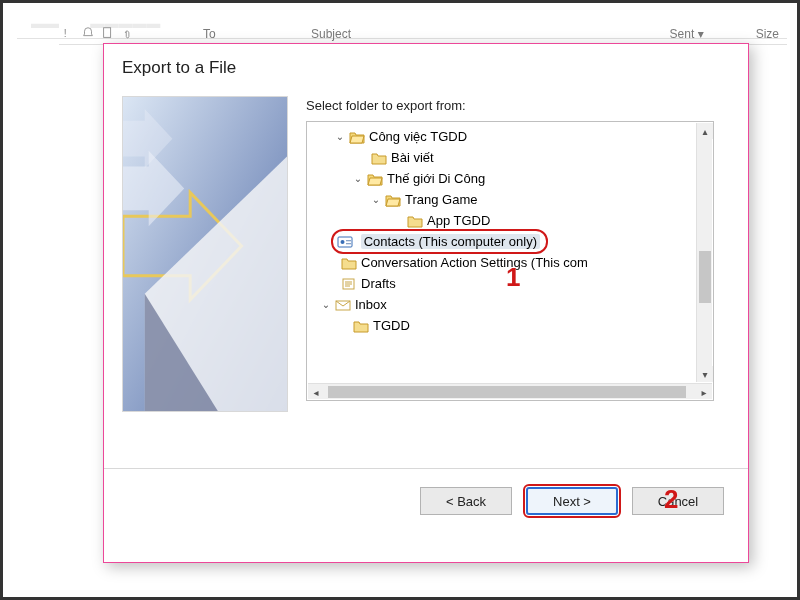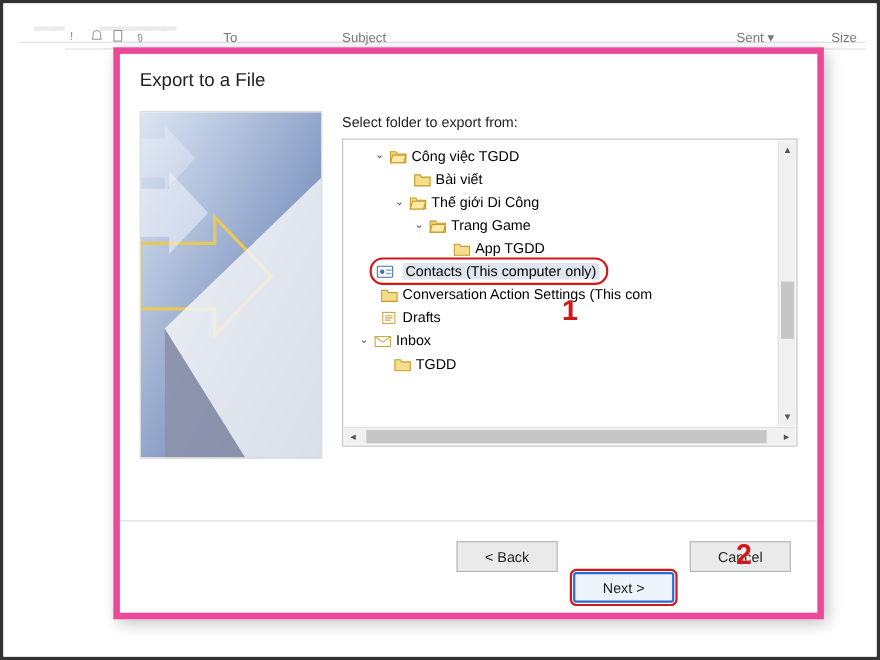--- a/index.html
+++ b/index.html
@@ -34,31 +34,31 @@
   .bg-icons { position:absolute; left:58px; top:23px; display:flex; gap:6px;}
   .mini-ico { width:14px; height:14px; display:inline-block;}
   .col-sent { margin-left:auto; margin-right:20px; }
   .col-size { margin-left:0; margin-right:8px; }
   
   .dialog {
     position:absolute;
     left:100px; top:40px;
     width:646px; height:520px;
     background:#fff;
-    border:6px solid #ec4899;
+    border:1px solid #ec4899;
     box-shadow: 4px 4px 14px rgba(0,0,0,.25);
   }
   .dlg-title {
     padding:14px 18px 10px 18px;
     font-size:17px;
     color:#222;
   }
   .dlg-body {
     display:flex;
-    padding: 8px 18px 0 18px;
+    padding: 8px 34px 0 18px;
     height:360px;
   }
   .wizard-img {
     width:166px; height:316px;
     border:1px solid #d8d8d8;
     background:#f3f3f3;
     position:relative;
     overflow:hidden;
     flex:0 0 auto;
   }
@@ -155,21 +155,20 @@
     font-size:13px;
     color:#222;
     cursor:pointer;
   }
   .btn.primary {
     border:2px solid #2b6bd1;
     background:#eef4fb;
     outline:2px solid #d01818;
     outline-offset:1px;
     border-radius:3px;
-    margin-top:28px;
   }
   .callout {
     position:absolute;
     color:#d01818;
     font-weight:900;
     font-size:26px;
     font-family: Arial, sans-serif;
     text-shadow:0 0 1px #fff;
     pointer-events:none;
   }

